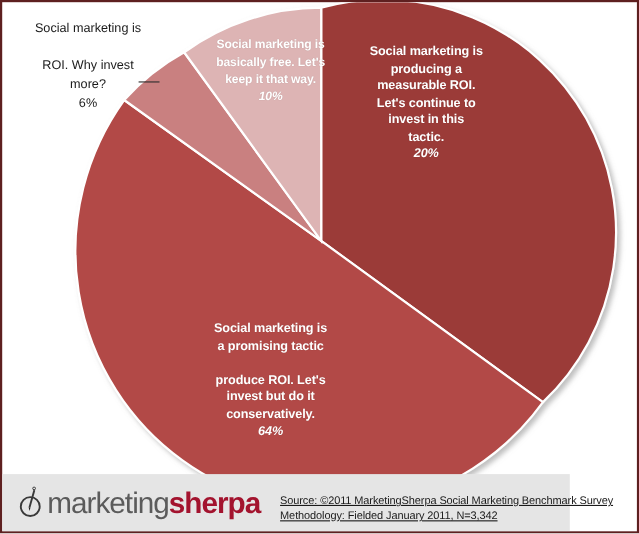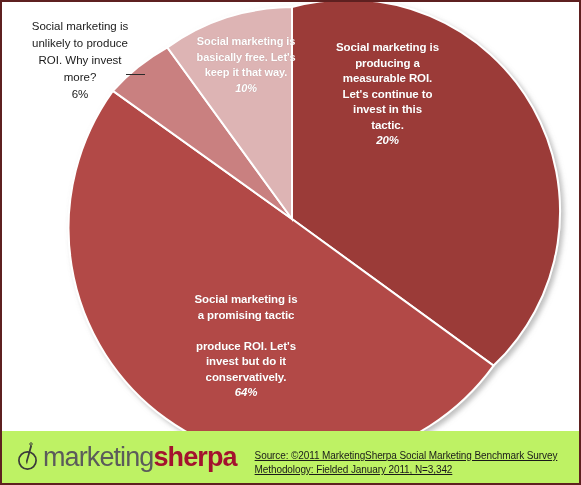--- a/index.html
+++ b/index.html
@@ -85,23 +85,23 @@
     width: 19px;
     height: 0;
     border-top: 1.5px solid #2b2b2b;
   }
 
   
   #footer {
     position: absolute;
     left: 0;
     bottom: 0;
-    width: 577px;
+    width: 516px;
     height: 52px;
-    background: #bef264;
+    background: #e5e5e5;
     z-index: 5;
   }
   #footer-inner {
     position: absolute;
     left: 14px;
     top: 6px;
     display: flex;
     align-items: flex-start;
   }
   #logo {
@@ -190,21 +190,21 @@
 
     <div class="slice-label" id="label-free">
       <span>Social marketing is</span><br>
       <span>basically free. Let's</span><br>
       <span>keep it that way.</span>
       <span class="pct">10%</span>
     </div>
 
     <div id="label-unlikely">
       <span>Social marketing is</span><br>
-      <span>unlikely to produce</span><br>
+      <br>
       <span>ROI. Why invest</span><br>
       <span>more?</span>
       <span class="pct">6%</span>
     </div>
     <div id="leader-line"></div>
 
   </div>
 
   <div id="footer">
     <div id="footer-inner">

